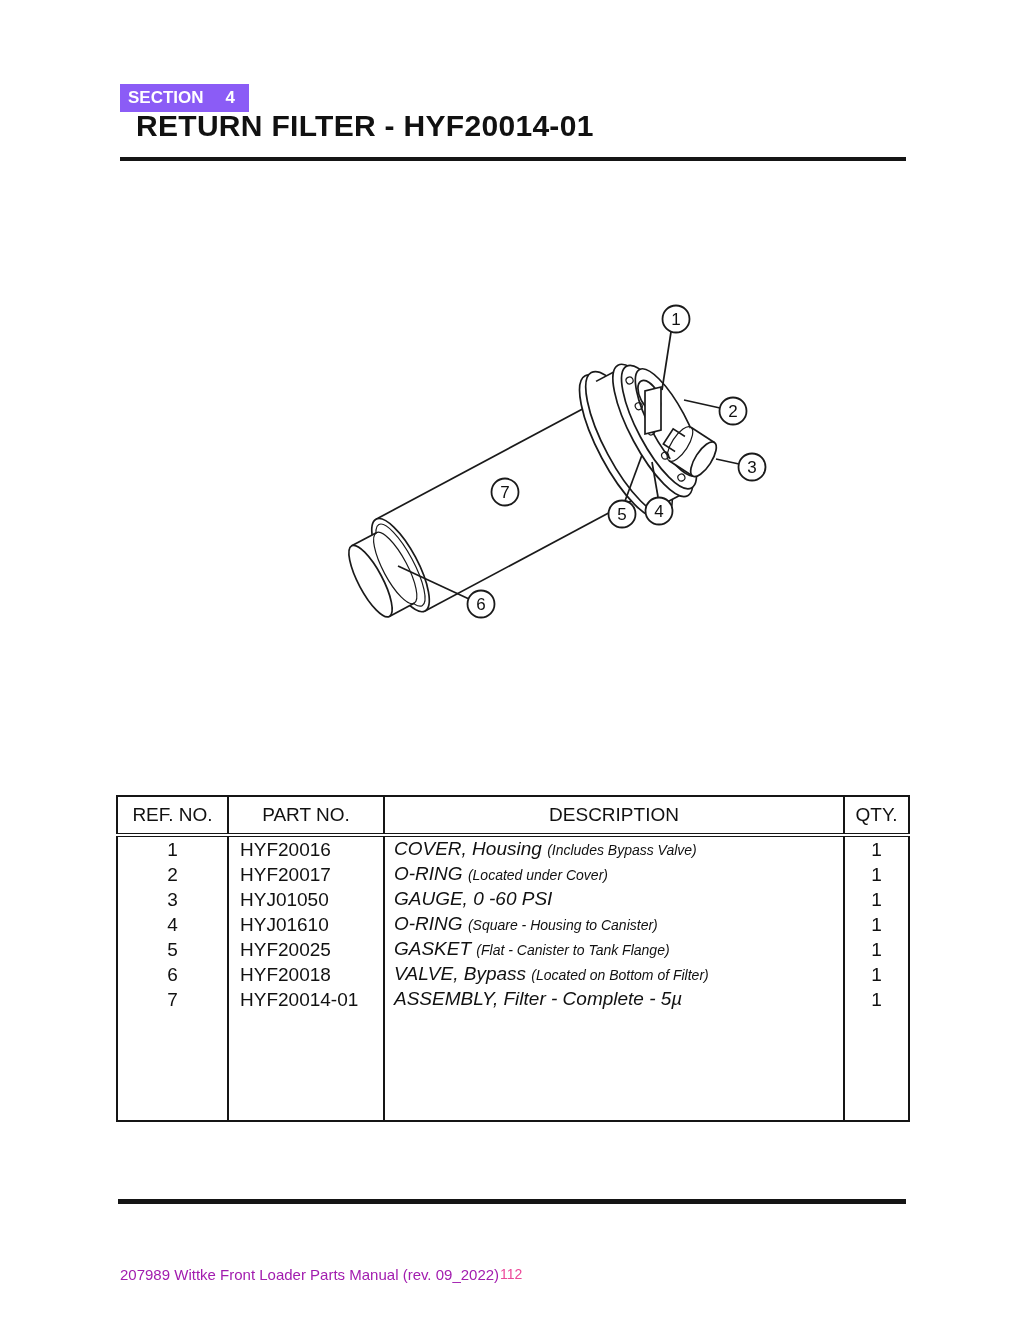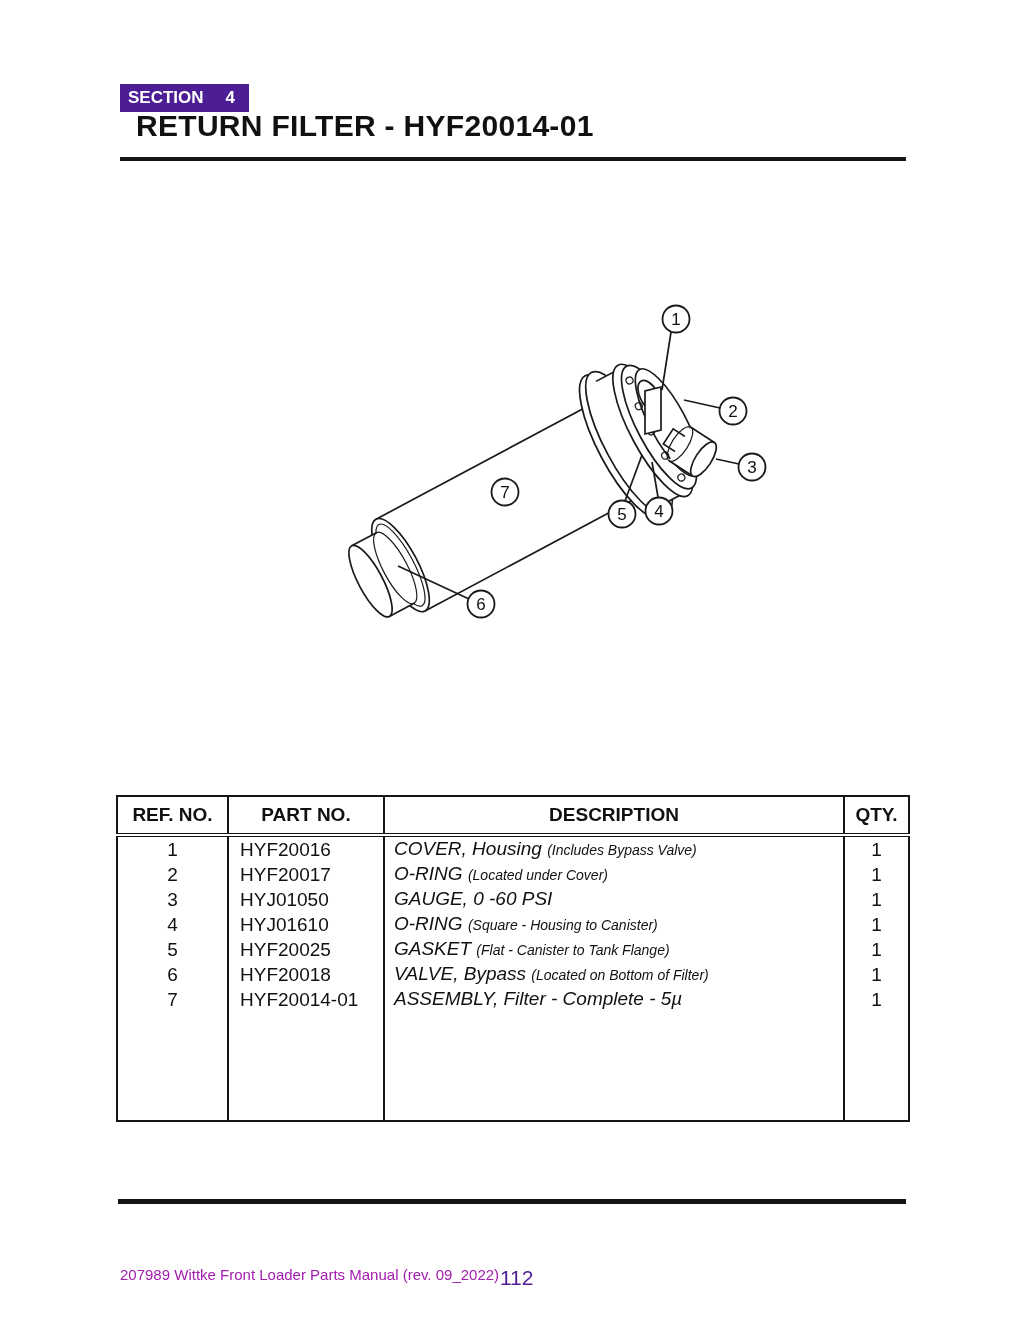--- a/index.html
+++ b/index.html
@@ -4,21 +4,21 @@
 <style>
   html,body{margin:0;padding:0;}
   body{
     width:1024px;height:1326px;background:#ffffff;position:relative;
     font-family:"Liberation Sans", sans-serif;color:#111;
     overflow:hidden;
   }
   .abs{position:absolute;}
   
   .section-badge{
-    left:120px;top:84px;background:#4c1d95;color:#fff;
+    left:120px;top:84px;background:#8b5cf6;color:#fff;
     font-size:17px;font-weight:bold;line-height:28px;height:28px;
     padding:0 14px 0 8px;display:flex;gap:22px;align-items:center;
   }
   .page-title{
     left:136px;top:109px;font-size:30px;font-weight:bold;
     letter-spacing:0.3px;white-space:nowrap;
   }
   .rule-top{left:120px;top:157px;width:786px;height:4px;background:#151515;}
   
   .diagram{left:330px;top:285px;width:460px;height:350px;}
@@ -29,35 +29,35 @@
   .callout-circle{stroke:#1a1a1a;stroke-width:1.8;fill:#ffffff;}
   .callout-text{font-family:"Liberation Sans",sans-serif;font-size:17px;fill:#111;text-anchor:middle;}
   
   .parts-table{left:116px;top:795px;border-collapse:collapse;table-layout:fixed;width:792px;}
   .parts-table th,.parts-table td{
     border-left:2px solid #151515;border-right:2px solid #151515;
     padding:0;overflow:hidden;white-space:nowrap;
   }
   .parts-table{border:2px solid #151515;}
   .parts-table th{
-    height:36px;font-size:19px;font-weight:bold;text-align:center;
+    height:36px;font-size:19px;font-weight:normal;text-align:center;
     border-top:2px solid #151515;border-bottom:4px double #151515;
   }
   .parts-table td{height:24px;font-size:19px;vertical-align:middle;line-height:24px;}
   .parts-table tr.spacer td{height:20px;}
   .parts-table tr.filler td{height:88px;}
   td.c-ref{text-align:center;}
   td.c-part{text-align:left;padding-left:11px;}
   td.c-desc{text-align:left;padding-left:9px;font-style:italic;}
   td.c-qty{text-align:center;}
   .desc-note{font-size:14px;}
   
   .rule-bottom{left:118px;top:1199px;width:788px;height:5px;background:#151515;}
   .footer-text{left:120px;top:1266px;font-size:15px;color:#a21caf;white-space:nowrap;}
-  .footer-page{left:500px;top:1266px;font-size:21px;color:#4c1d95;}
+  .footer-page{left:500px;top:1266px;font-size:14px;color:#ec4899;}
 </style>
 </head>
 <body>
 
 <div class="abs section-badge">
   <span>SECTION</span>
   <span>4</span>
 </div>
 <div class="abs page-title">RETURN FILTER - HYF20014-01</div>
 <div class="abs rule-top"></div>

